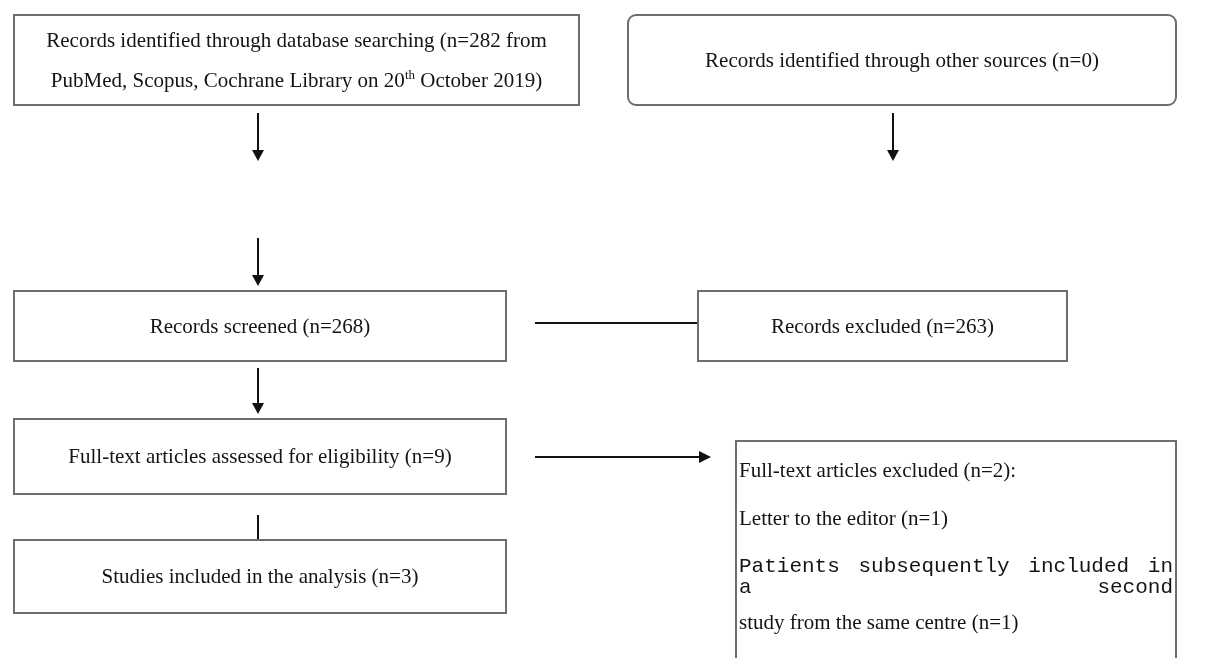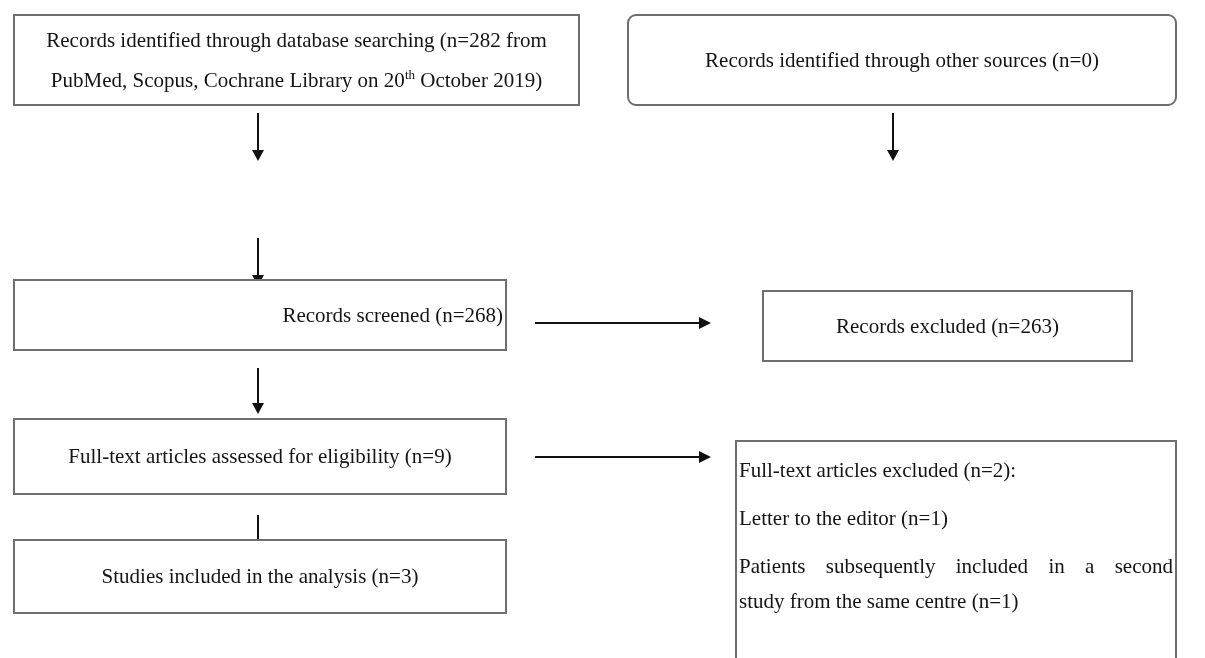--- a/index.html
+++ b/index.html
@@ -37,20 +37,21 @@
   .node.center .line {
     text-align: center;
   }
   .node.left .line {
     text-align: left;
   }
   .node.left .line.justify {
     text-align: justify;
     white-space: normal;
     text-align-last: justify;
+    font-family: Liberation Mono, monospace;
   }
   
   .node.two-line .line + .line {
     margin-top: 19px;
   }
   .node.multi .line + .line {
     margin-top: 27px;
   }
   sup {
     font-size: 0.62em;
@@ -129,30 +130,30 @@
     <div class="shaft" style="height:38px;"></div>
     <div class="head"></div>
   </div>
 
 
   <div class="arrow-v" style="left:250px; top:238px; width:16px; height:48px;">
     <div class="shaft" style="height:38px;"></div>
     <div class="head"></div>
   </div>
 
-  <div class="node center" style="left:13px; top:279px; width:494px; height:72px;align-items:flex-end;">
+  <div class="node center" style="left:13px; top:290px; width:494px; height:72px;">
     <div class="line">Records screened (n=268)</div>
   </div>
 
   <div class="arrow-h" style="left:535px; top:315px; width:176px; height:16px;">
     <div class="shaft" style="width:166px;"></div>
     <div class="head"></div>
   </div>
 
-  <div class="node center" style="left:762px; top:290px; width:371px; height:72px;">
+  <div class="node center" style="left:697px; top:290px; width:371px; height:72px;">
     <div class="line">Records excluded (n=263)</div>
   </div>
 
   <div class="arrow-v" style="left:250px; top:368px; width:16px; height:46px;">
     <div class="shaft" style="height:36px;"></div>
     <div class="head"></div>
   </div>
 
   <div class="node center" style="left:13px; top:418px; width:494px; height:77px;">
     <div class="line">Full-text articles assessed for eligibility (n=9)</div>

